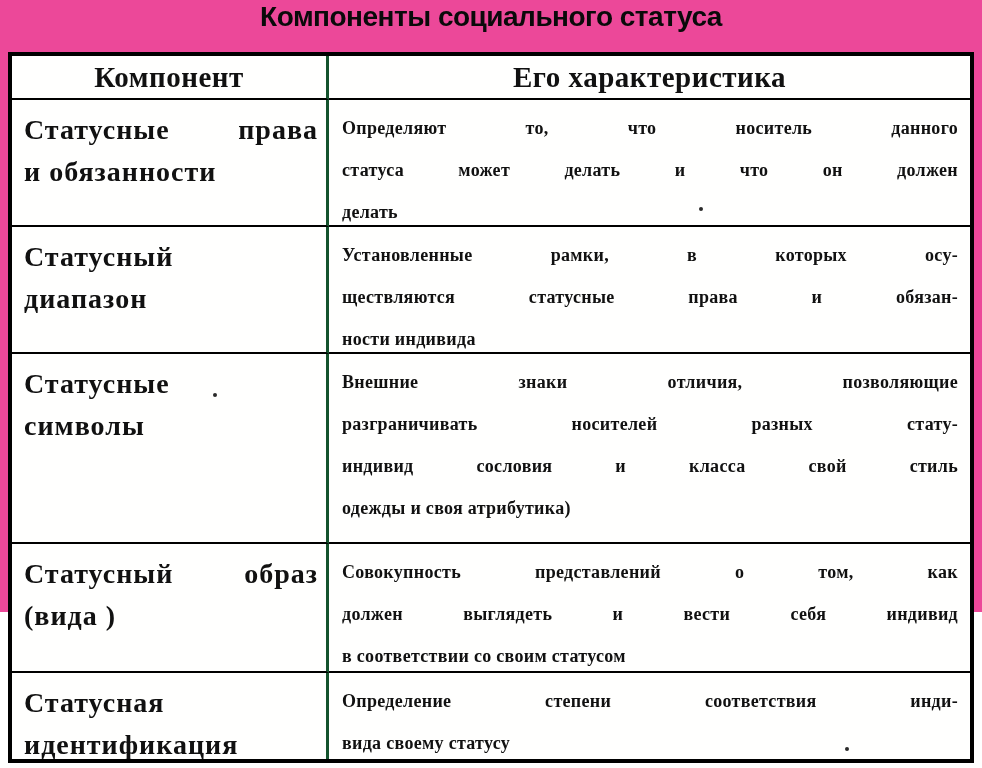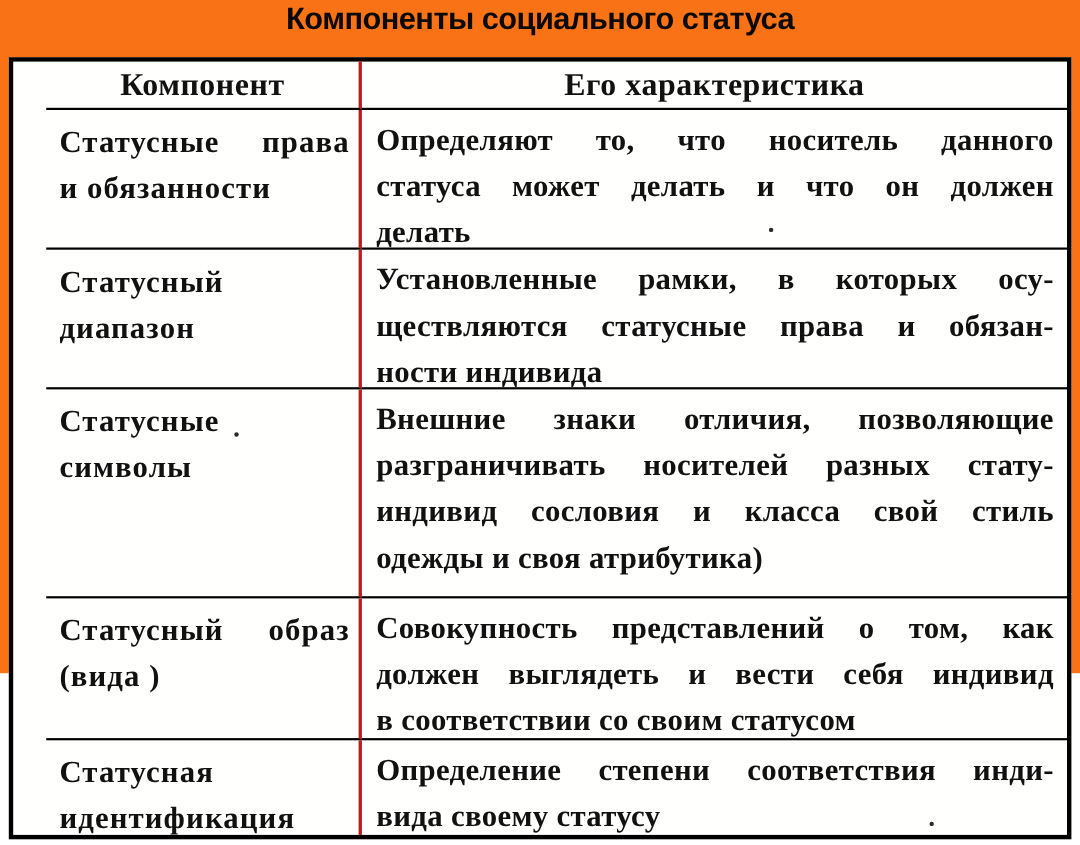--- a/index.html
+++ b/index.html
@@ -8,21 +8,21 @@
     width: 982px;
     height: 768px;
     background: #ffffff;
     overflow: hidden;
     font-family: "Liberation Serif", serif;
   }
   .page {
     position: relative;
     width: 982px;
     height: 612px;
-    background: #f97316;
+    background: #ec4899;
     color: #111;
   }
   .title {
     position: absolute;
     top: 1px;
     left: 0;
     width: 100%;
     text-align: center;
     font-family: "Liberation Sans", sans-serif;
     font-weight: 700;
@@ -42,39 +42,39 @@
     grid-template-columns: 317px 1fr;
     grid-template-rows: 44px 127px 127px 190px 129px 1fr;
     background: #fffffe;
   }
   .cell {
     box-sizing: border-box;
     border-bottom: 2px solid #000;
     overflow: hidden;
   }
   .cell.last { border-bottom: none; }
-  .cell.left { border-right: 3px solid #b91c1c; margin-left: 30px; }
+  .cell.left { border-right: 3px solid #14532d; }
   .hcell {
     display: flex;
     align-items: center;
     justify-content: center;
     font-weight: 700;
     font-size: 29px;
     letter-spacing: 0.5px;
   }
   .comp {
     font-weight: 700;
     font-size: 28px;
     letter-spacing: 1px;
     padding: 9px 8px 0 12px;
     line-height: 42px;
   }
   .char {
     font-weight: 700;
-    font-size: 28px;
+    font-size: 18px;
     letter-spacing: 0.3px;
     padding: 7px 12px 0 13px;
     line-height: 42px;
   }
   .jline { text-align: justify; text-align-last: justify; }
   .lline { text-align: left; }
   .artifact {
     position: absolute;
     background: #2a2a2a;
     border-radius: 50%;

